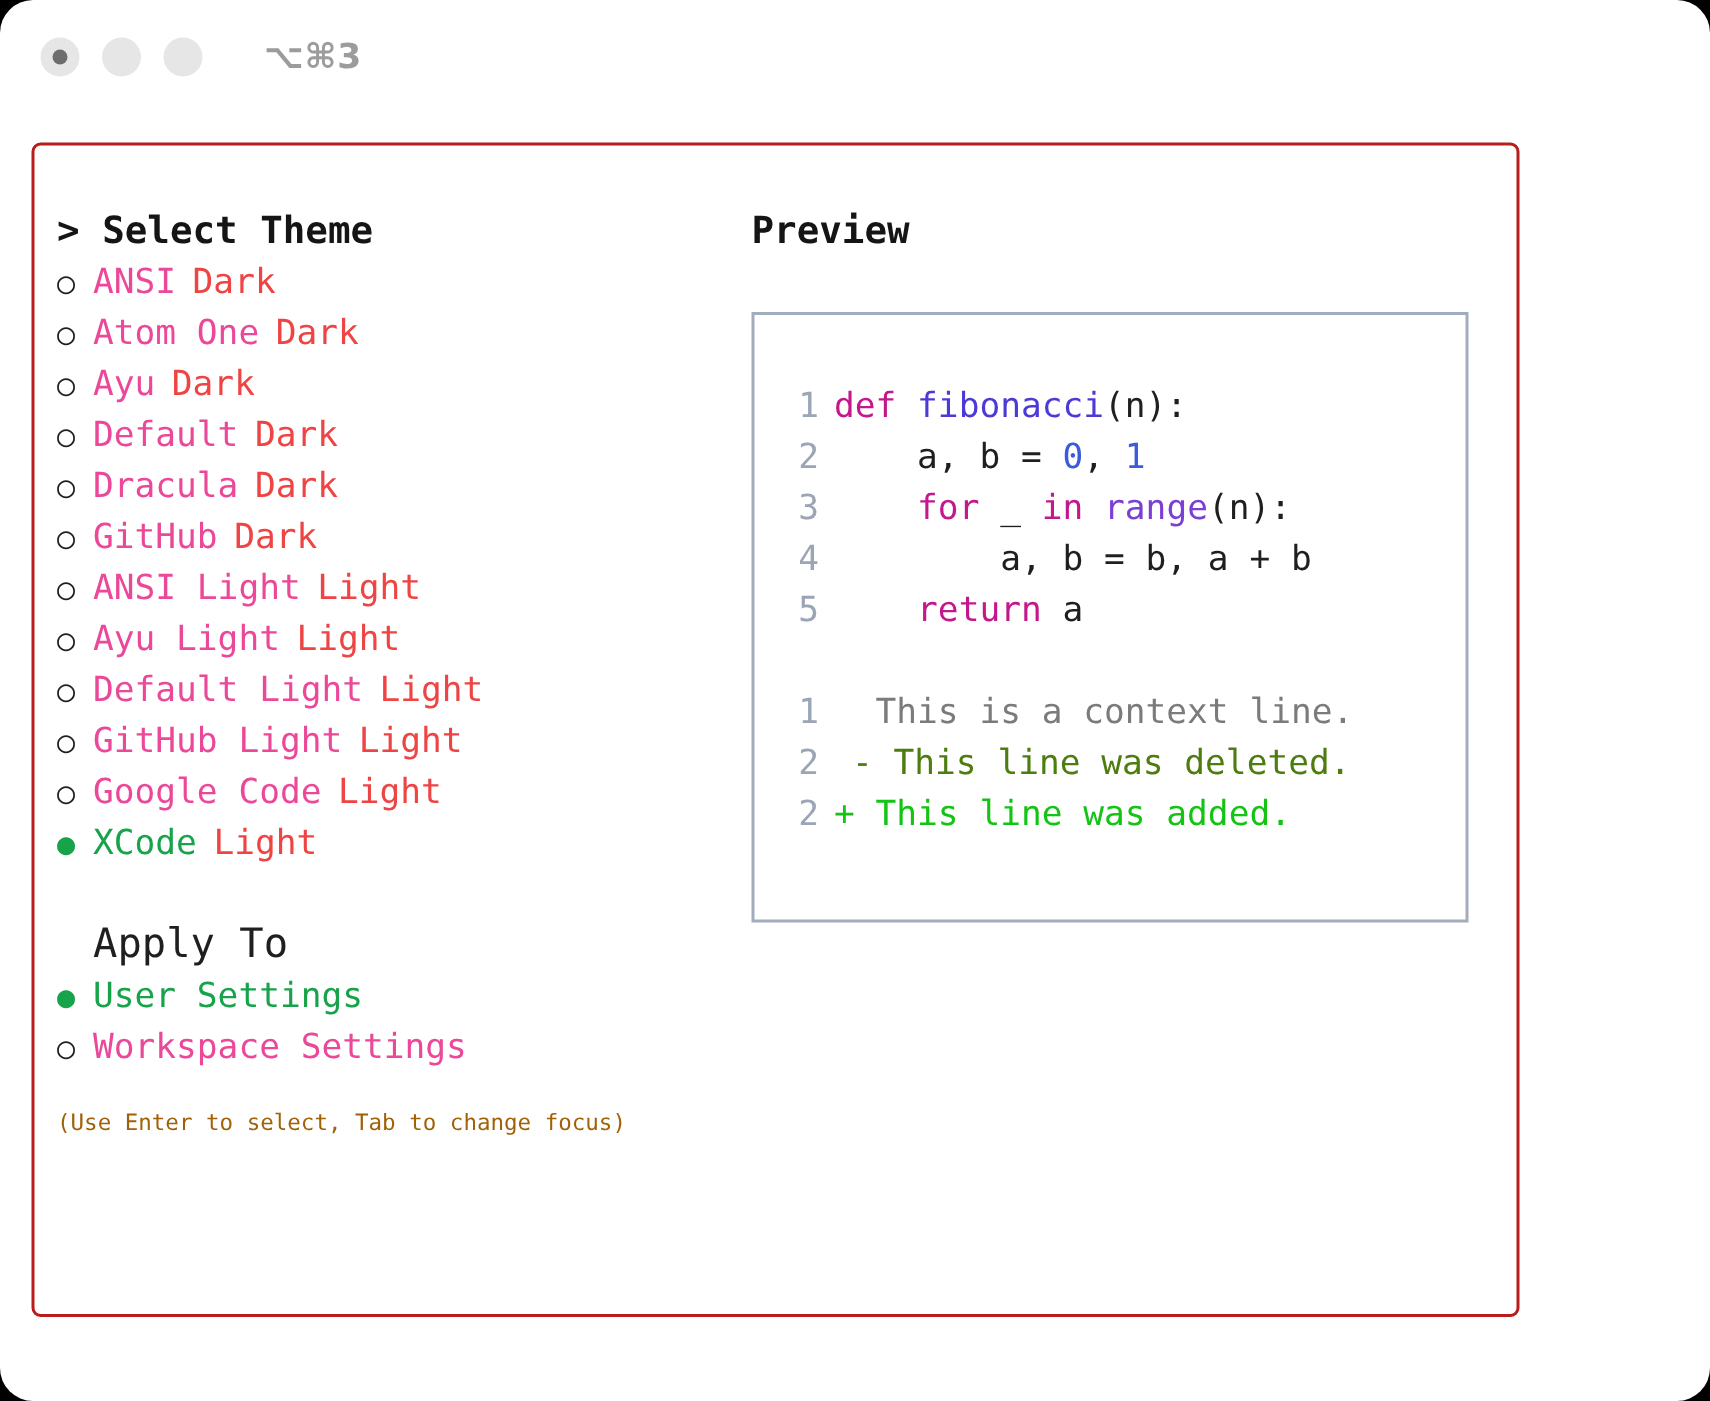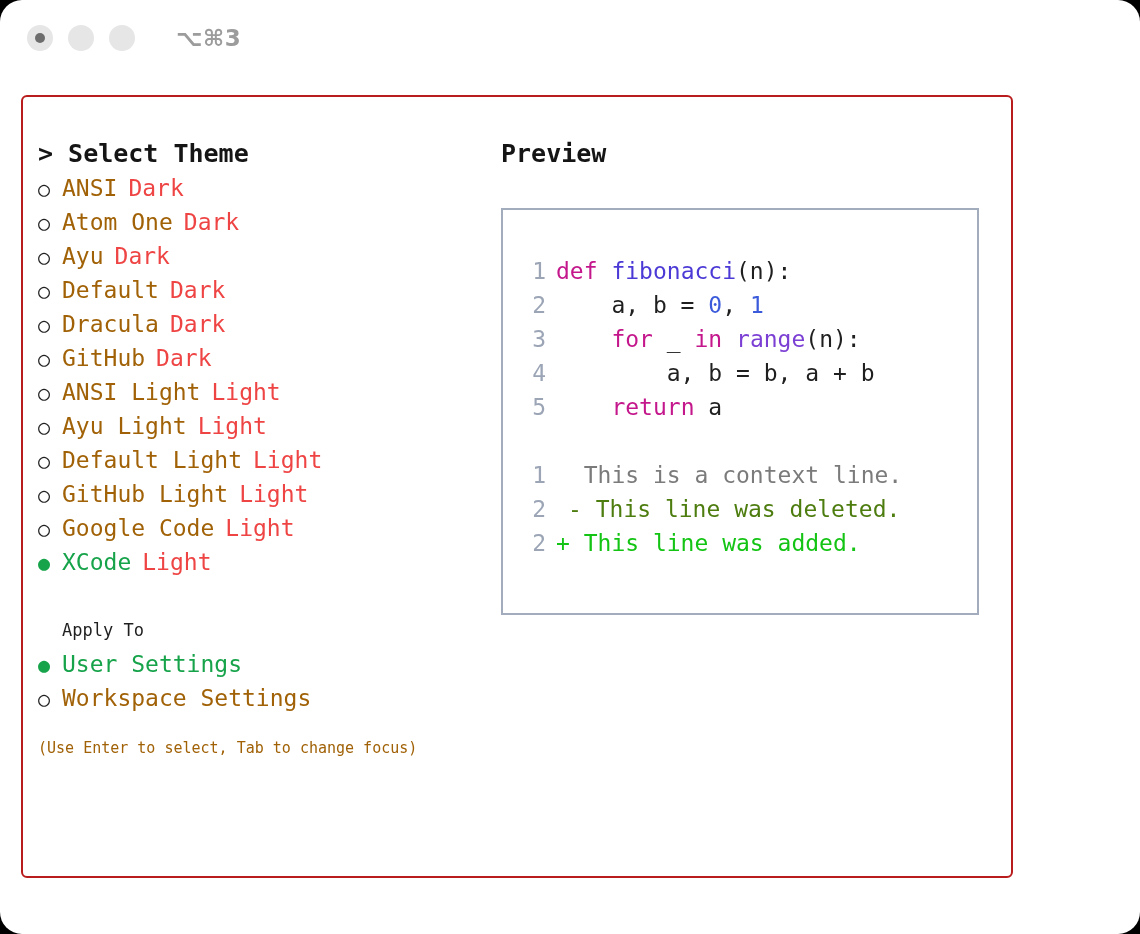--- a/index.html
+++ b/index.html
@@ -113,35 +113,35 @@
   .opt-marker {
     width: 24px;
     flex: none;
     color: #1f1f1f;
     font-size: 20px;
   }
   .opt-marker.sel {
     color: #16a34a;
   }
   .opt-label {
-    color: #a16207;
+    color: #ec4899;
   }
   .opt-row.selected .opt-label {
     color: #16a34a;
     text-align: right;
   }
   .opt-kind {
     color: #ef4444;
     margin-left: 11px;
   }
 
   #apply-head {
     margin-top: 34px;
     padding-left: 24px;
-    font-size: 17px;
+    font-size: 27px;
     color: #1f1f1f;
     line-height: 34px;
     white-space: pre;
   }
 
   #hint-text {
     margin-top: 16px;
     font-size: 15px;
     color: #a16207;
     line-height: 34px;

